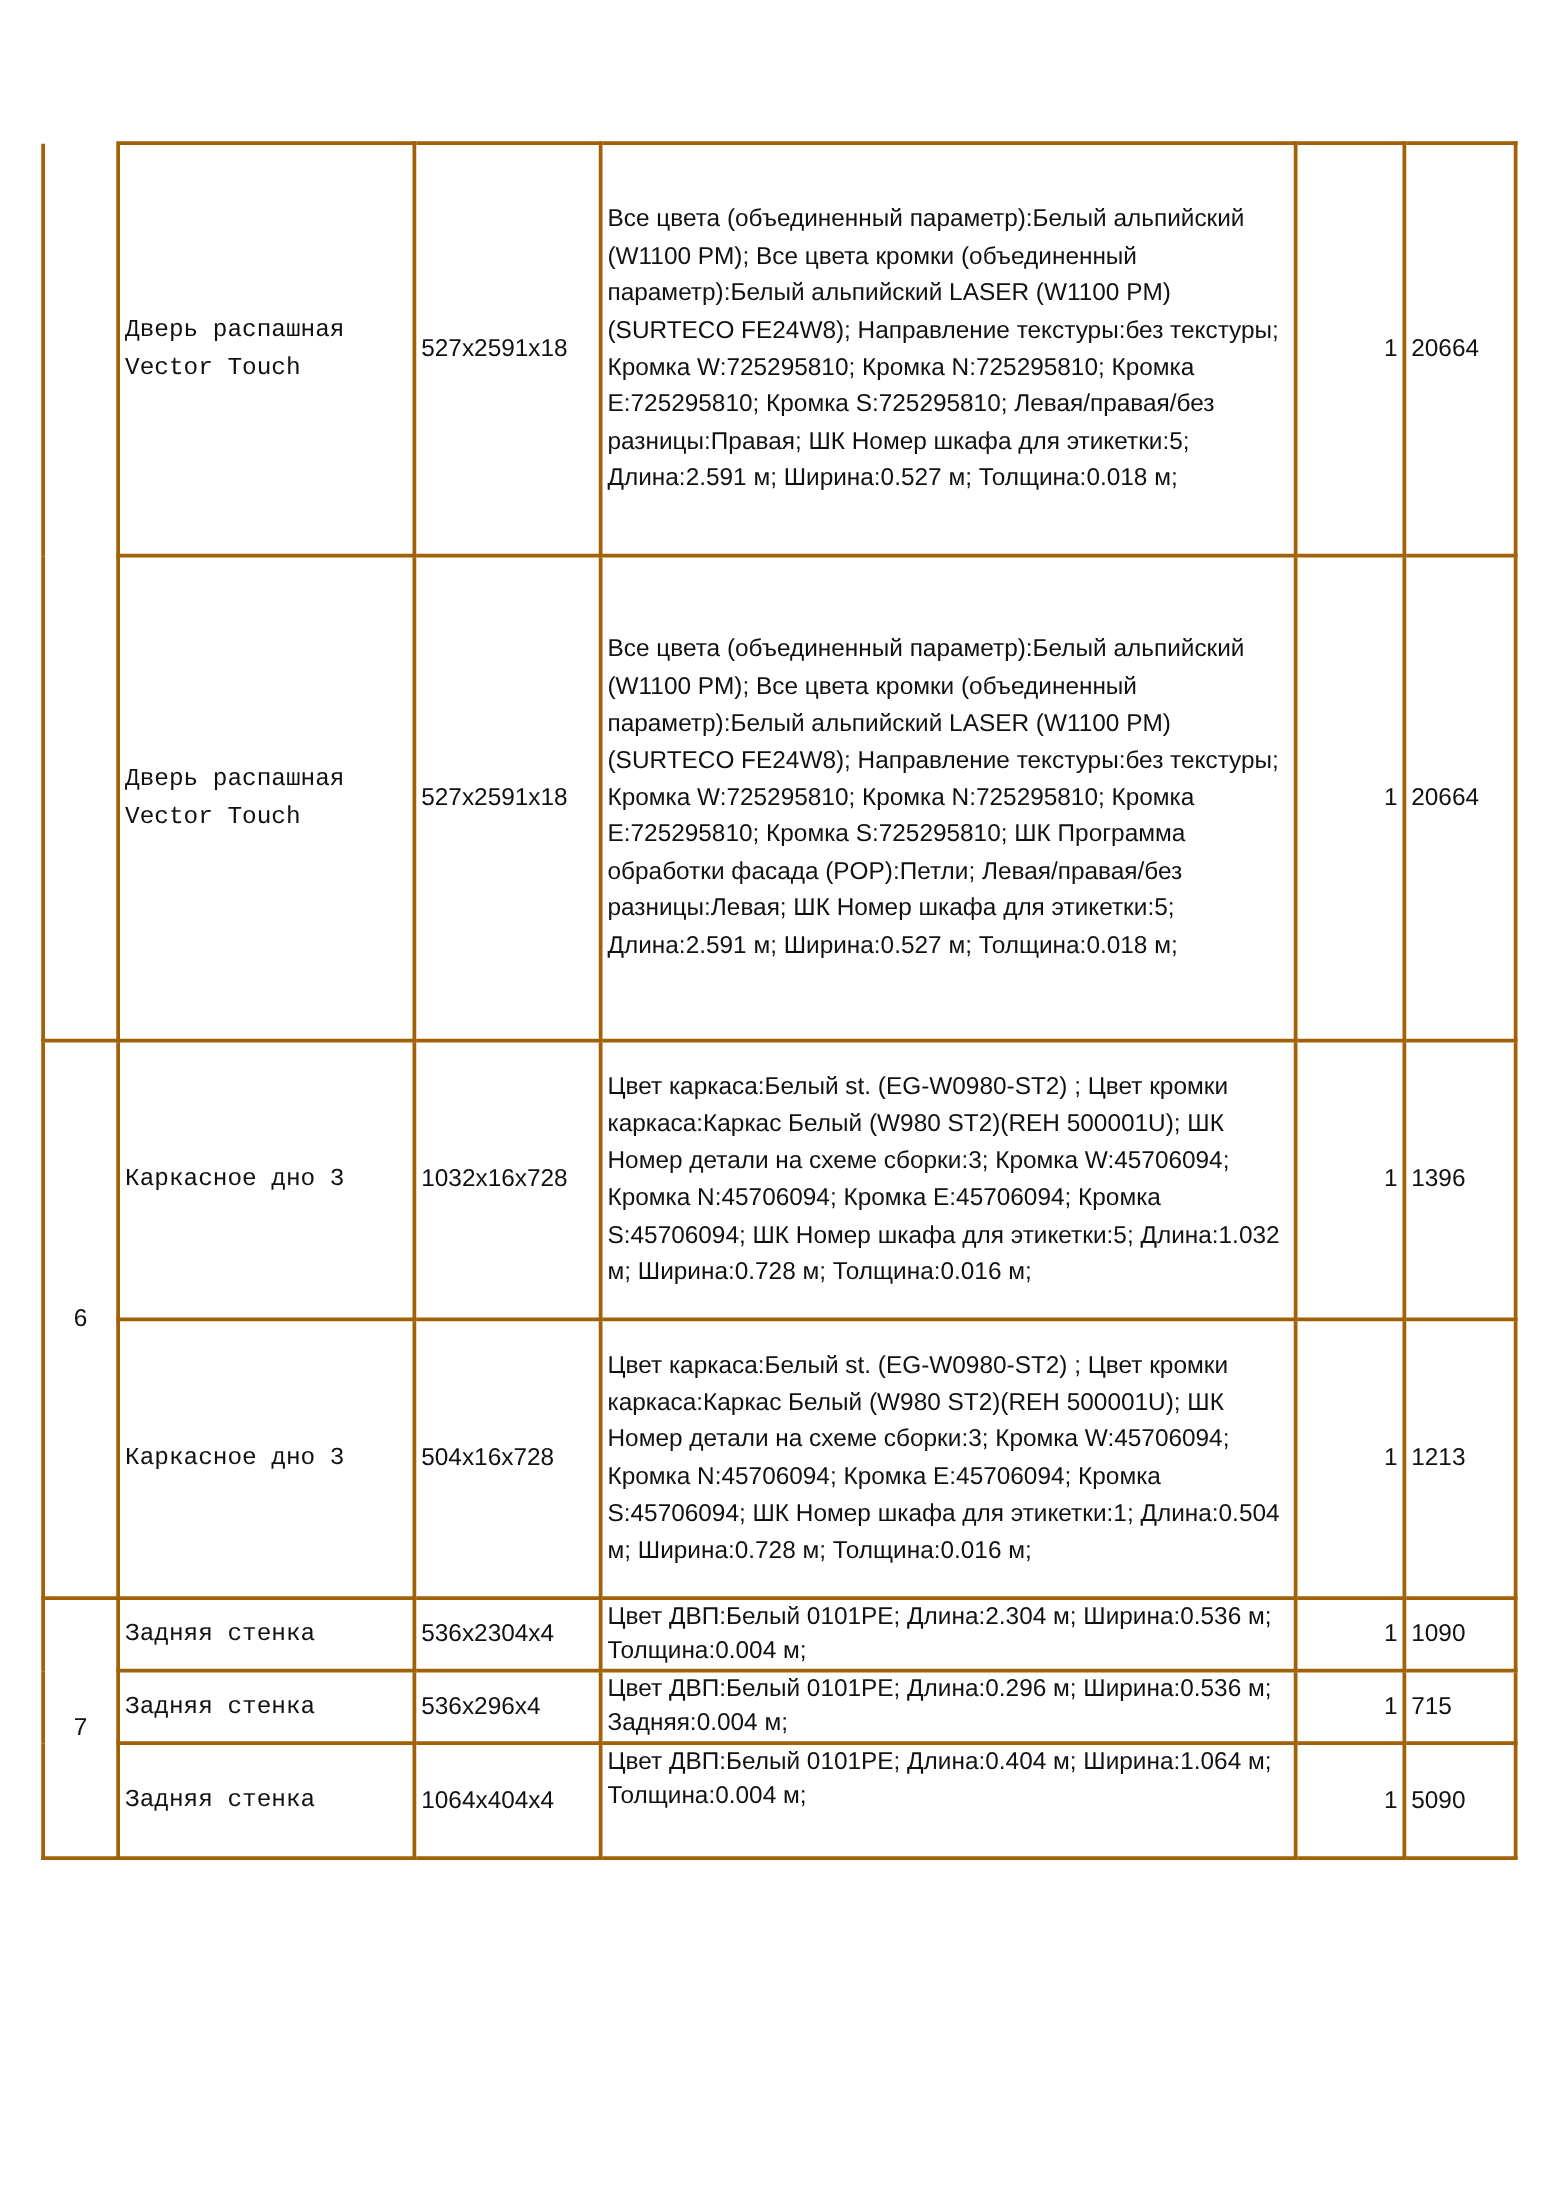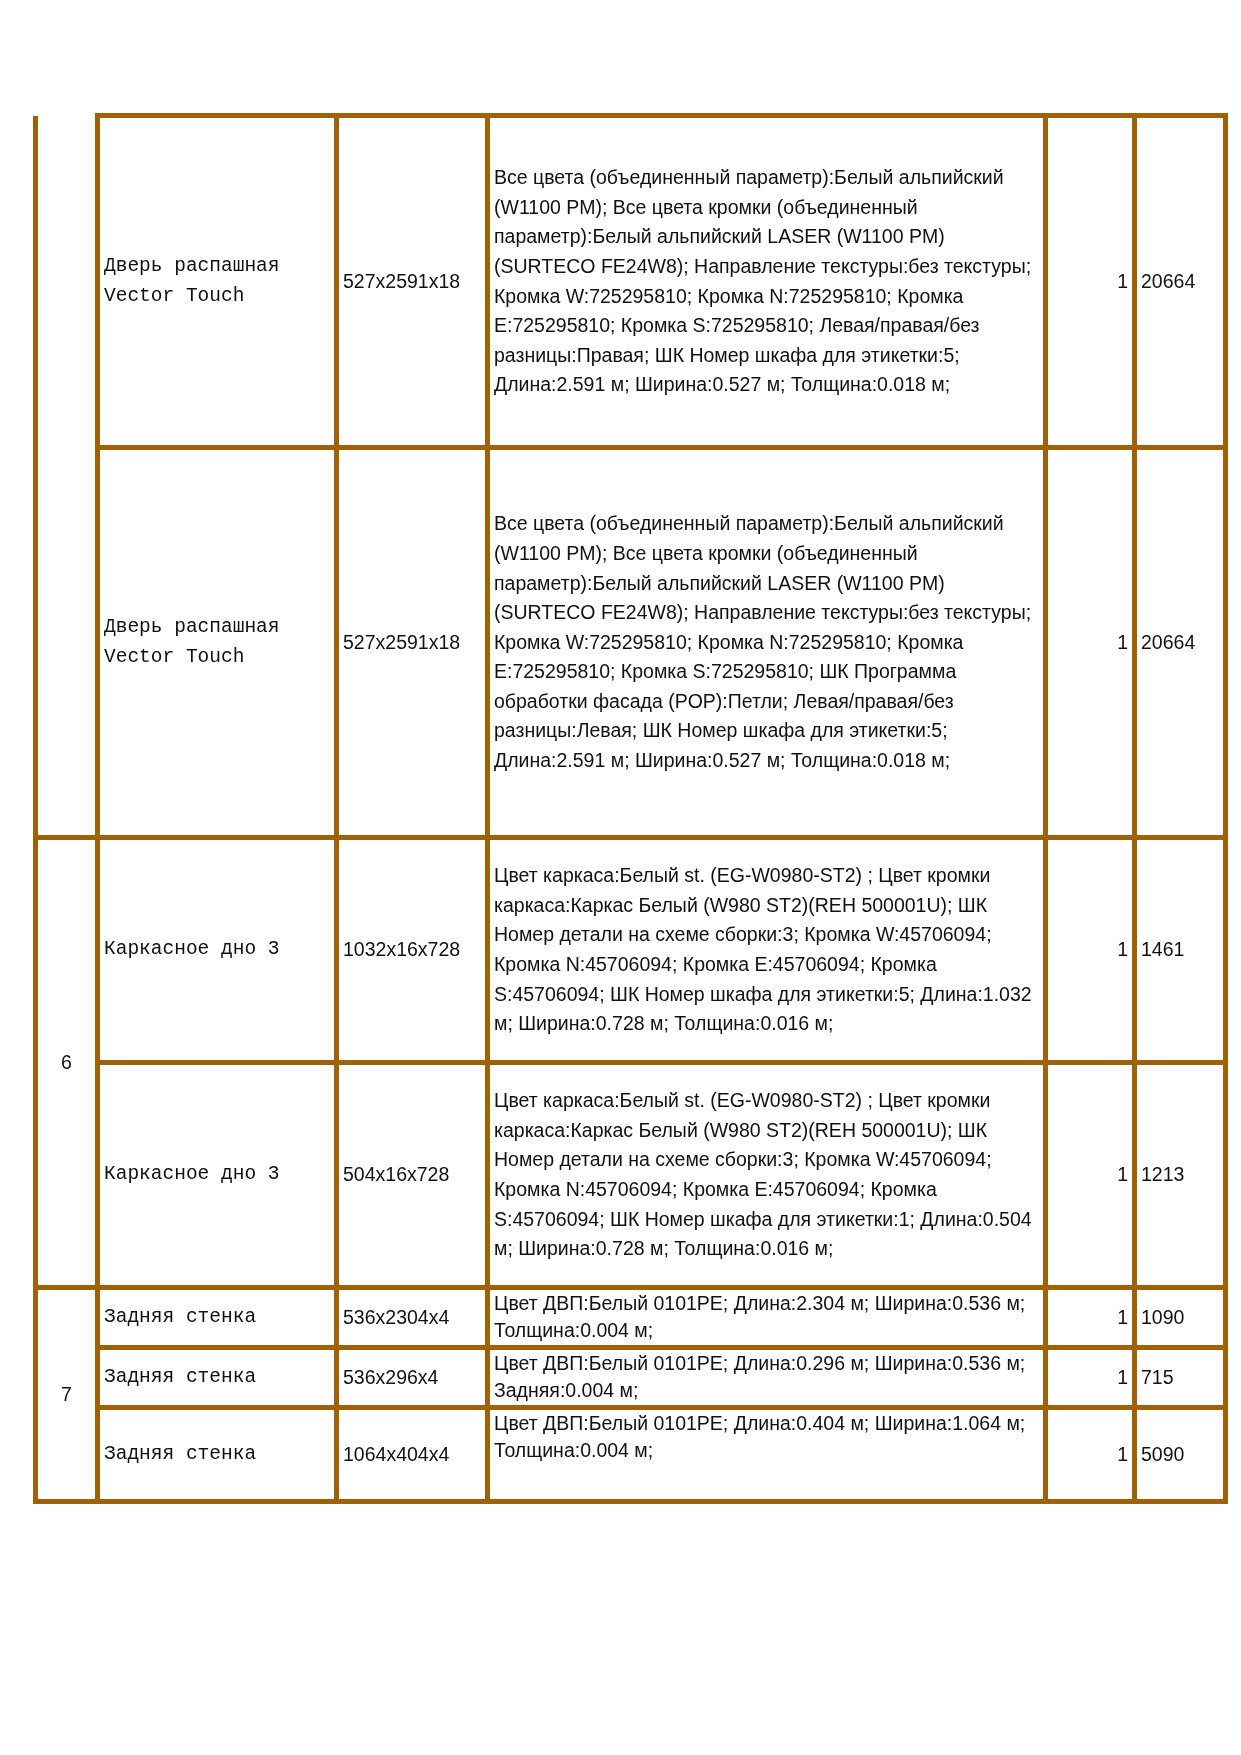--- a/index.html
+++ b/index.html
@@ -1,20 +1,20 @@
 <!DOCTYPE html>
 <html><head>
 <meta charset="utf-8">
 <style>
   html, body { margin: 0; padding: 0; background: #ffffff; }
   body { width: 1241px; height: 1755px; position: relative; overflow: hidden;
          font-family: "Liberation Sans", "DejaVu Sans", sans-serif; color: #111; }
   .page { position: absolute; left: 0; top: 0; width: 1241px; height: 1755px; }
   table.spec { position: absolute; left: 33px; top: 113px; border-collapse: collapse; table-layout: fixed; }
-  table.spec td { border: 5px solid #a16207; padding: 0 4px; font-size: 19.5px; line-height: 29.6px; vertical-align: middle; overflow: hidden; }
+  table.spec td { border: 3px solid #a16207; padding: 0 4px; font-size: 19.5px; line-height: 29.6px; vertical-align: middle; overflow: hidden; }
   td.grp { text-align: center; width: 49px; }
   td.grp.cont { border-top: none; vertical-align: top; }
   td.name { width: 226px; font-family: Liberation Mono, monospace; }
   td.size { width: 138px; }
   td.desc { width: 545px; }
   td.qty { width: 76px; text-align: right; }
   td.price { width: 78px; text-align: left; }
   .clip-num { display: block; height: 10px; overflow: hidden; line-height: 0px; margin-top: -2px; font-size: 19.5px; }
   .clip-num span { display: block; transform: translateY(-14px); }
   tr.r1 td { height: 327px; }
@@ -53,21 +53,21 @@
         <td class="qty">1</td>
         <td class="price">20664</td>
       </tr>
 
       <tr class="r3">
         <td class="grp" rowspan="2">6</td>
         <td class="name">Каркасное дно 3</td>
         <td class="size">1032x16x728</td>
         <td class="desc">Цвет каркаса:Белый st. (EG-W0980-ST2) ; Цвет кромки каркаса:Каркас Белый (W980 ST2)(REH 500001U); ШК Номер детали на схеме сборки:3; Кромка W:45706094; Кромка N:45706094; Кромка E:45706094; Кромка S:45706094; ШК Номер шкафа для этикетки:5; Длина:1.032 м; Ширина:0.728 м; Толщина:0.016 м;</td>
         <td class="qty">1</td>
-        <td class="price">1461</td>
+        <td class="price">1396</td>
       </tr>
       <tr class="r4">
         <td class="name">Каркасное дно 3</td>
         <td class="size">504x16x728</td>
         <td class="desc">Цвет каркаса:Белый st. (EG-W0980-ST2) ; Цвет кромки каркаса:Каркас Белый (W980 ST2)(REH 500001U); ШК Номер детали на схеме сборки:3; Кромка W:45706094; Кромка N:45706094; Кромка E:45706094; Кромка S:45706094; ШК Номер шкафа для этикетки:1; Длина:0.504 м; Ширина:0.728 м; Толщина:0.016 м;</td>
         <td class="qty">1</td>
         <td class="price">1213</td>
       </tr>
 
       <tr class="r5">

